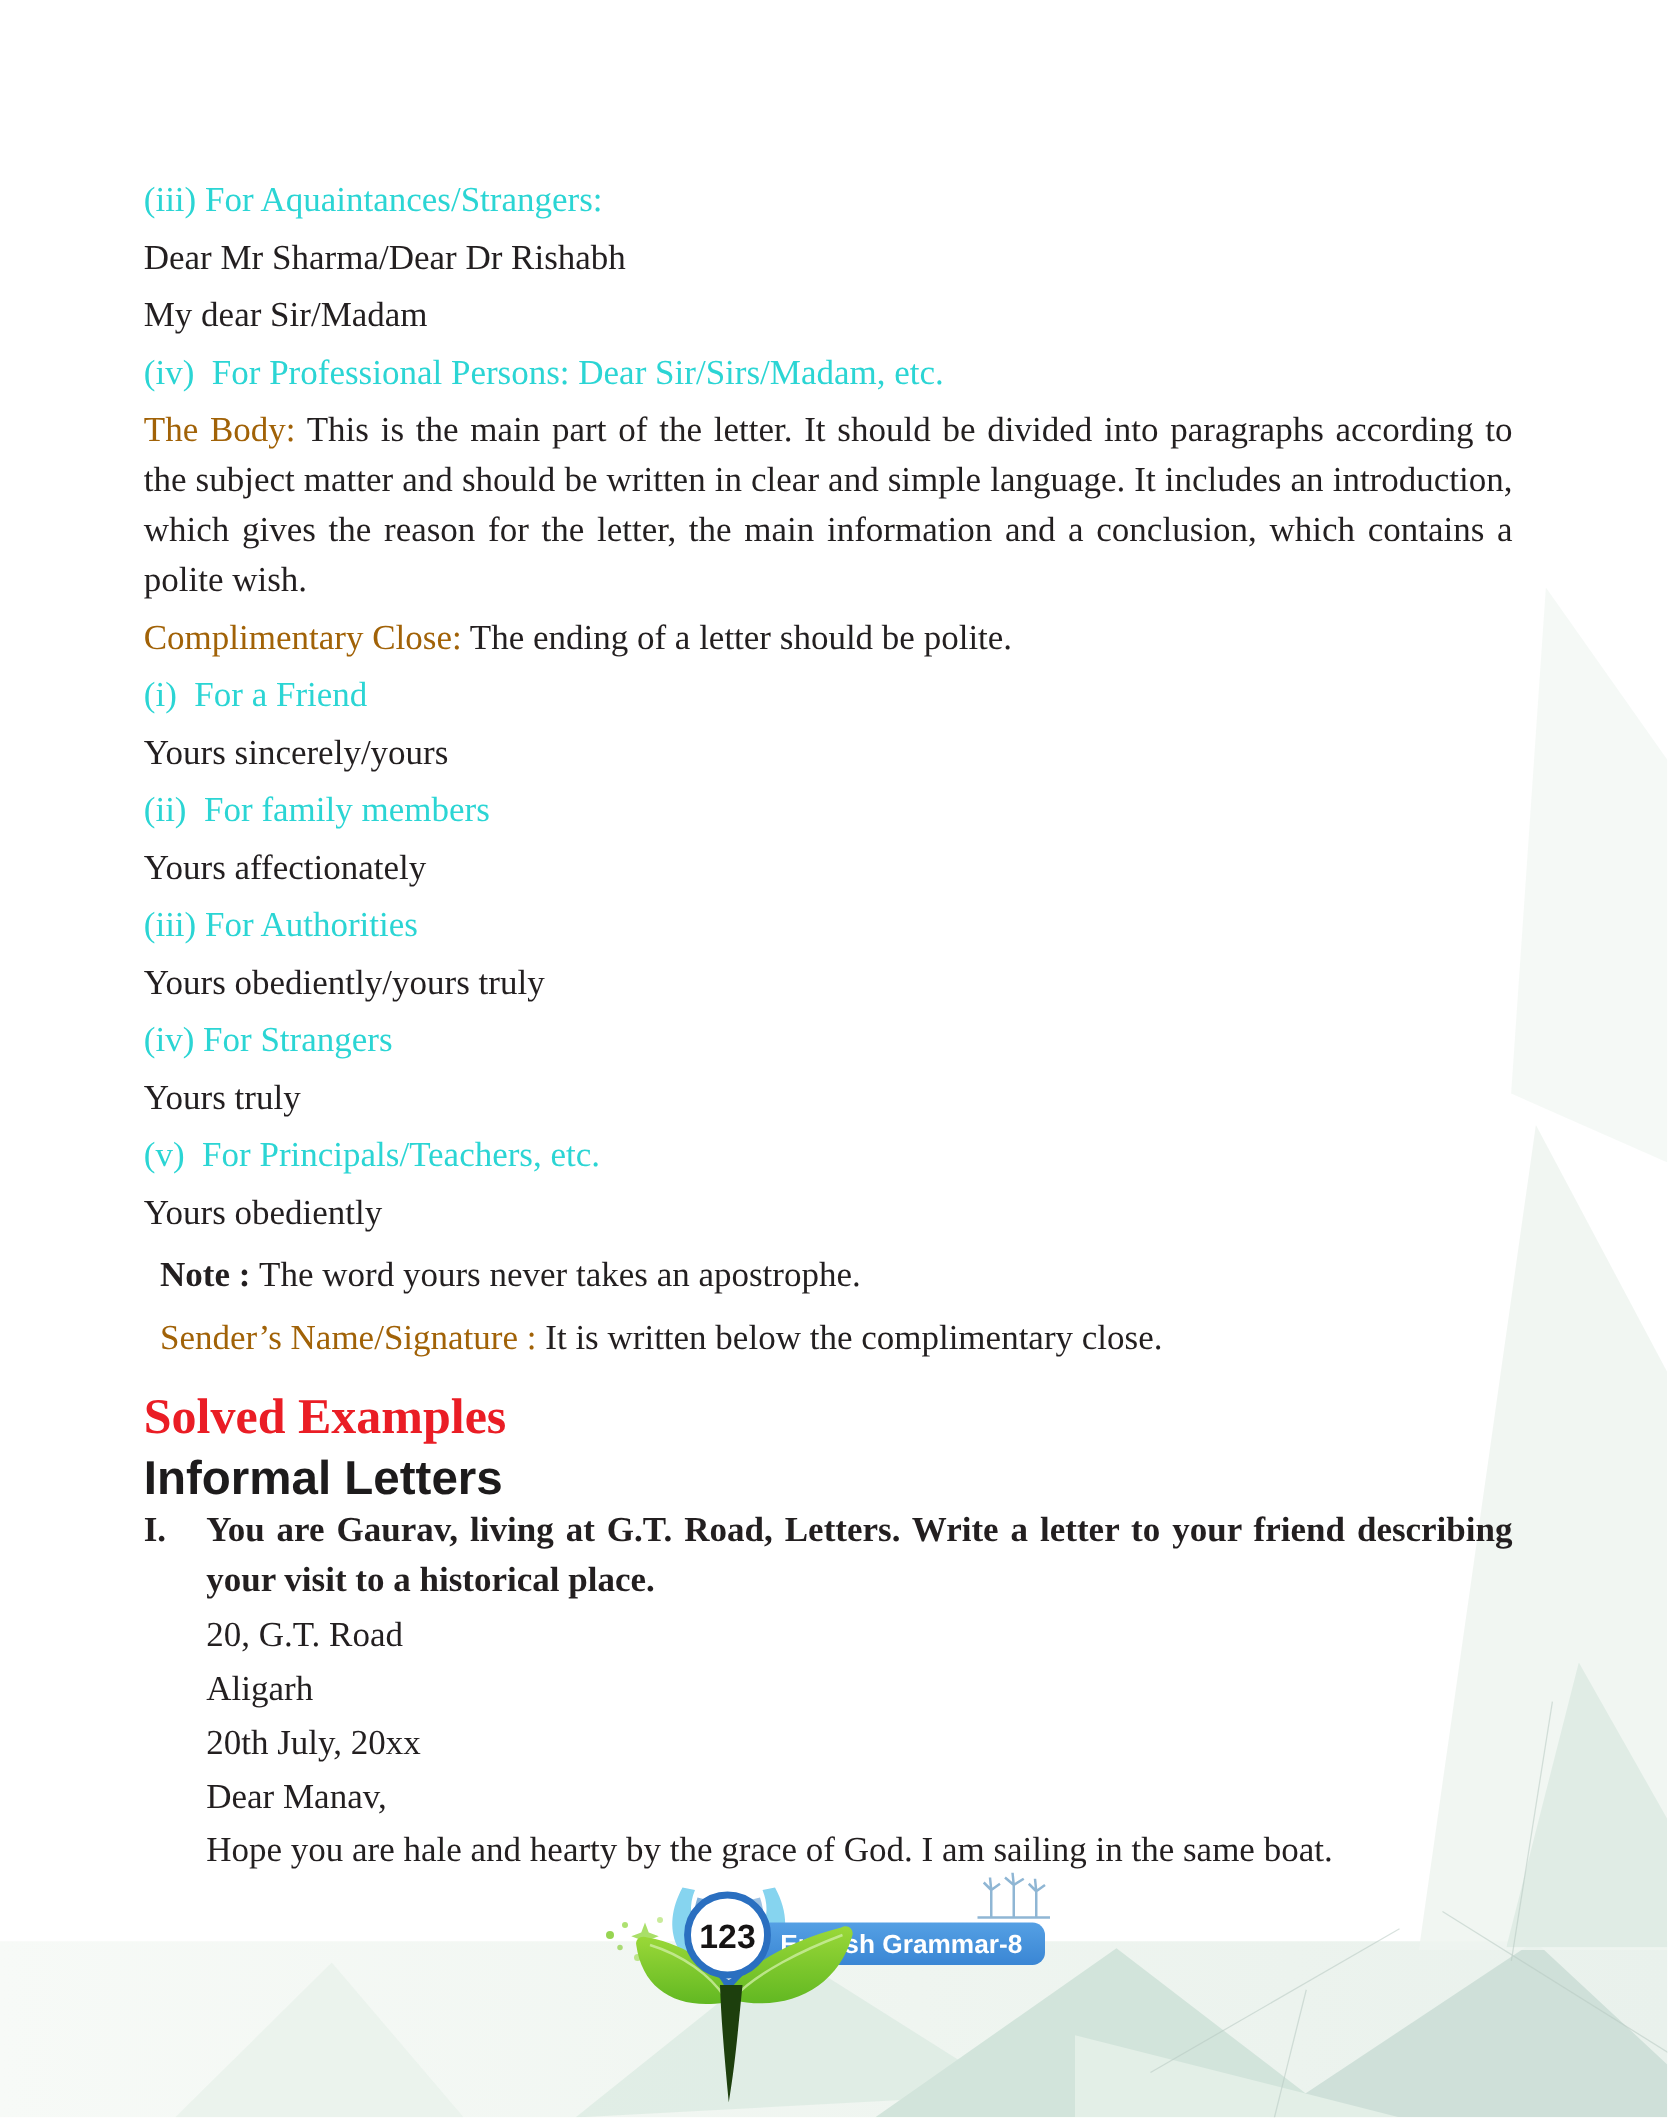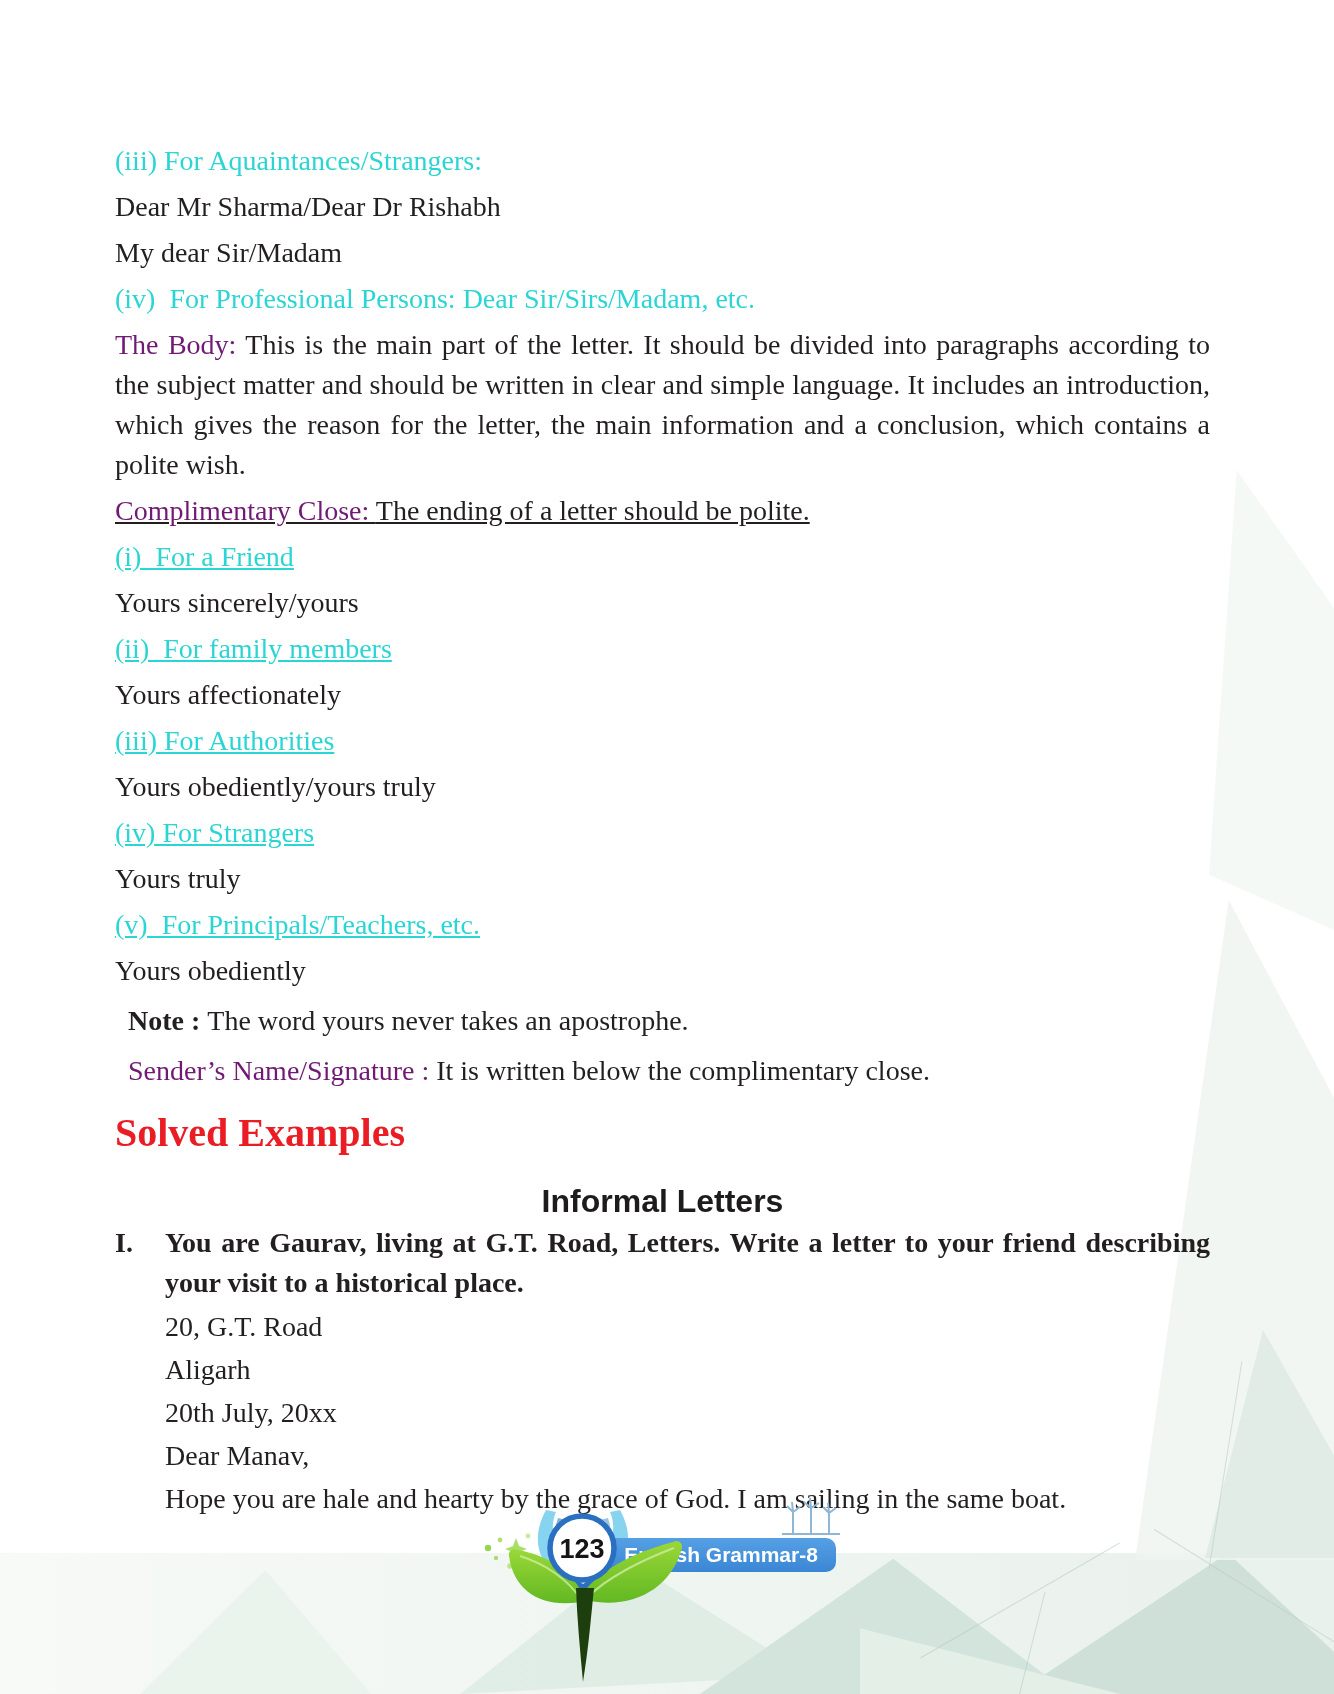--- a/index.html
+++ b/index.html
@@ -33,34 +33,33 @@
   .line4{left:1030px;top:1590px;width:1px;height:120px;transform:rotate(14deg);}
   
   .content{
     position:relative;
     padding:141px 124px 0 115px;
     font-size:28px;
     line-height:40px;
   }
   .line{margin:0 0 6px 0;white-space:pre-wrap;}
   .cyan{color:#2bd5d4;}
-  .magenta{color:#701a75;}
+  .magenta{color:#a16207;}
   .red{color:#ea1d25;font-weight:bold;font-size:40px;}
   .para{margin:0 0 6px 0;text-align:justify;}
   .lead{font-weight:normal;}
   .bold-lead{font-weight:bold;}
-  .gap-top{margin-top:6px;text-decoration:underline;}
+  .gap-top{margin-top:6px;}
   .gap-top-lg{margin-top:10px;margin-left:13px;}
   .solved{margin-top:22px;margin-bottom:8px;}
   .informal{
-    margin-top:28px;margin-bottom:2px;
-    text-align:center;
+    margin-top:10px;margin-bottom:2px;
     font-family:"Liberation Sans", sans-serif;
     font-weight:bold;
-    font-size:32px;
+    font-size:38px;
     letter-spacing:0px;
     color:#1d1b1c;
   }
   .question{display:flex;font-weight:bold;margin:0 0 4px 0;}
   .q-num{flex:none;width:50px;}
   .q-text{flex:1;margin:0;text-align:justify;}
   .letter-block{margin-left:50px;}
   .letter-line{margin:0 0 3px 0;line-height:40px;}
   
   .footer-logo{position:absolute;left:430px;top:1498px;width:480px;height:196px;}

